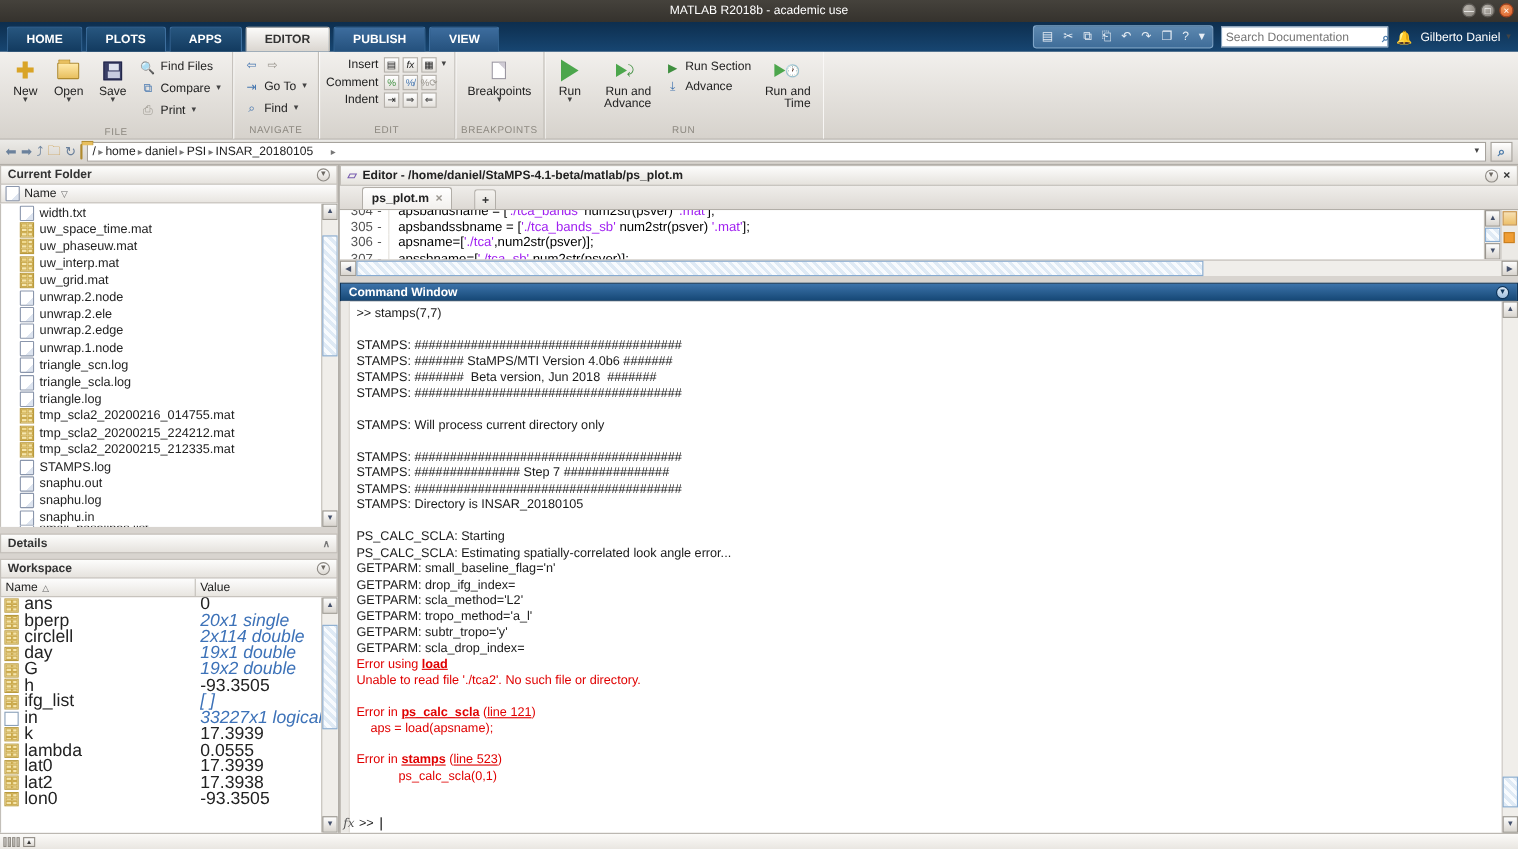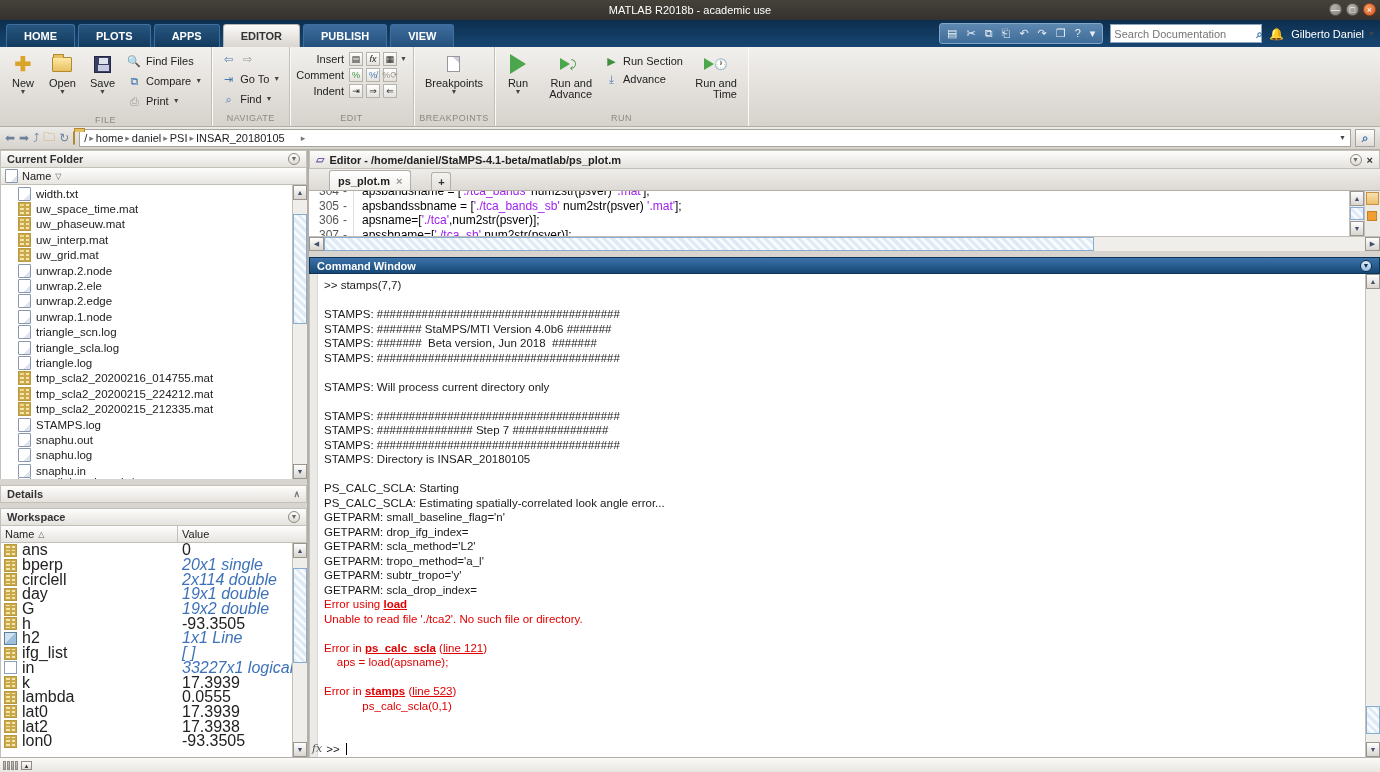--- a/index.html
+++ b/index.html
@@ -641,27 +641,20 @@
                 <span></span>
                 <span></span>
                 <span></span>
                 <span></span>
                 <span></span>
                 <span></span>
               </span>
               <span>h</span>
             </span>
             <span class="wsval">-93.3505</span>
-          </div>
-          <div class="wsrow">
-            <span class="wsname">
-              <span class="wic cube"><span></span><span></span><span></span><span></span><span></span><span></span></span>
-              <span>h2</span>
-            </span>
-            <span class="wsval dim">1x1 Line</span>
           </div>
           <div class="wsrow">
             <span class="wsname">
               <span class="wic grid">
                 <span></span>
                 <span></span>
                 <span></span>
                 <span></span>
                 <span></span>
                 <span></span>

